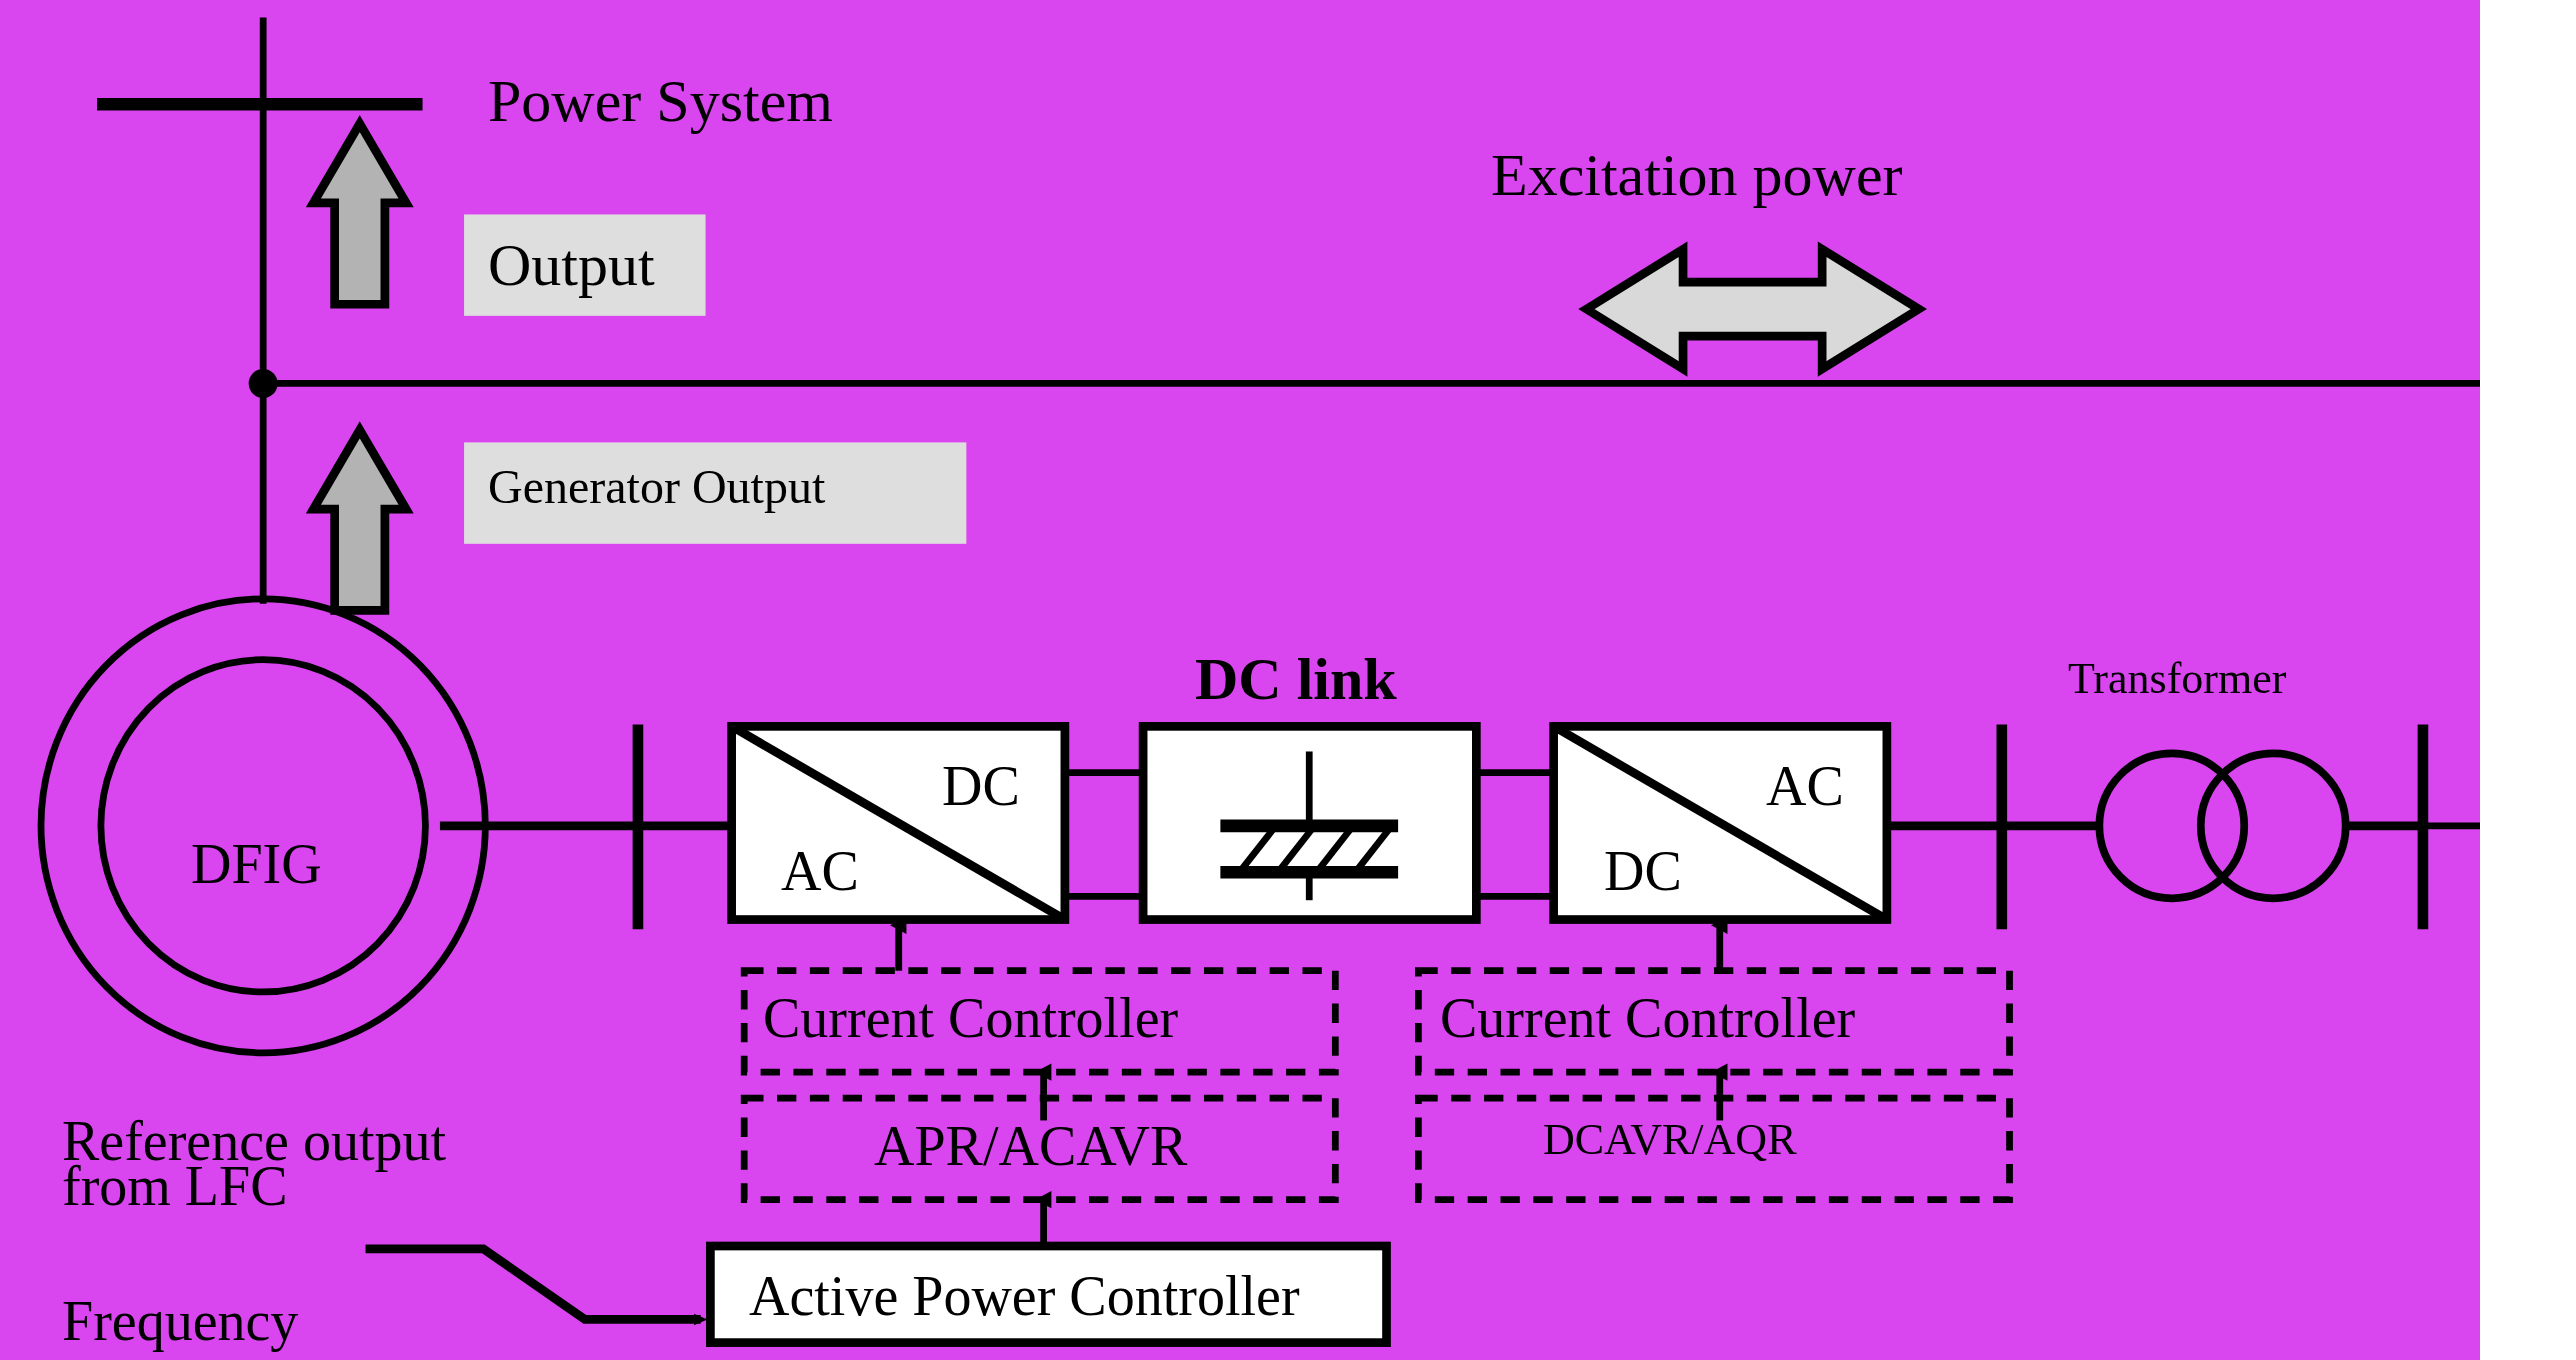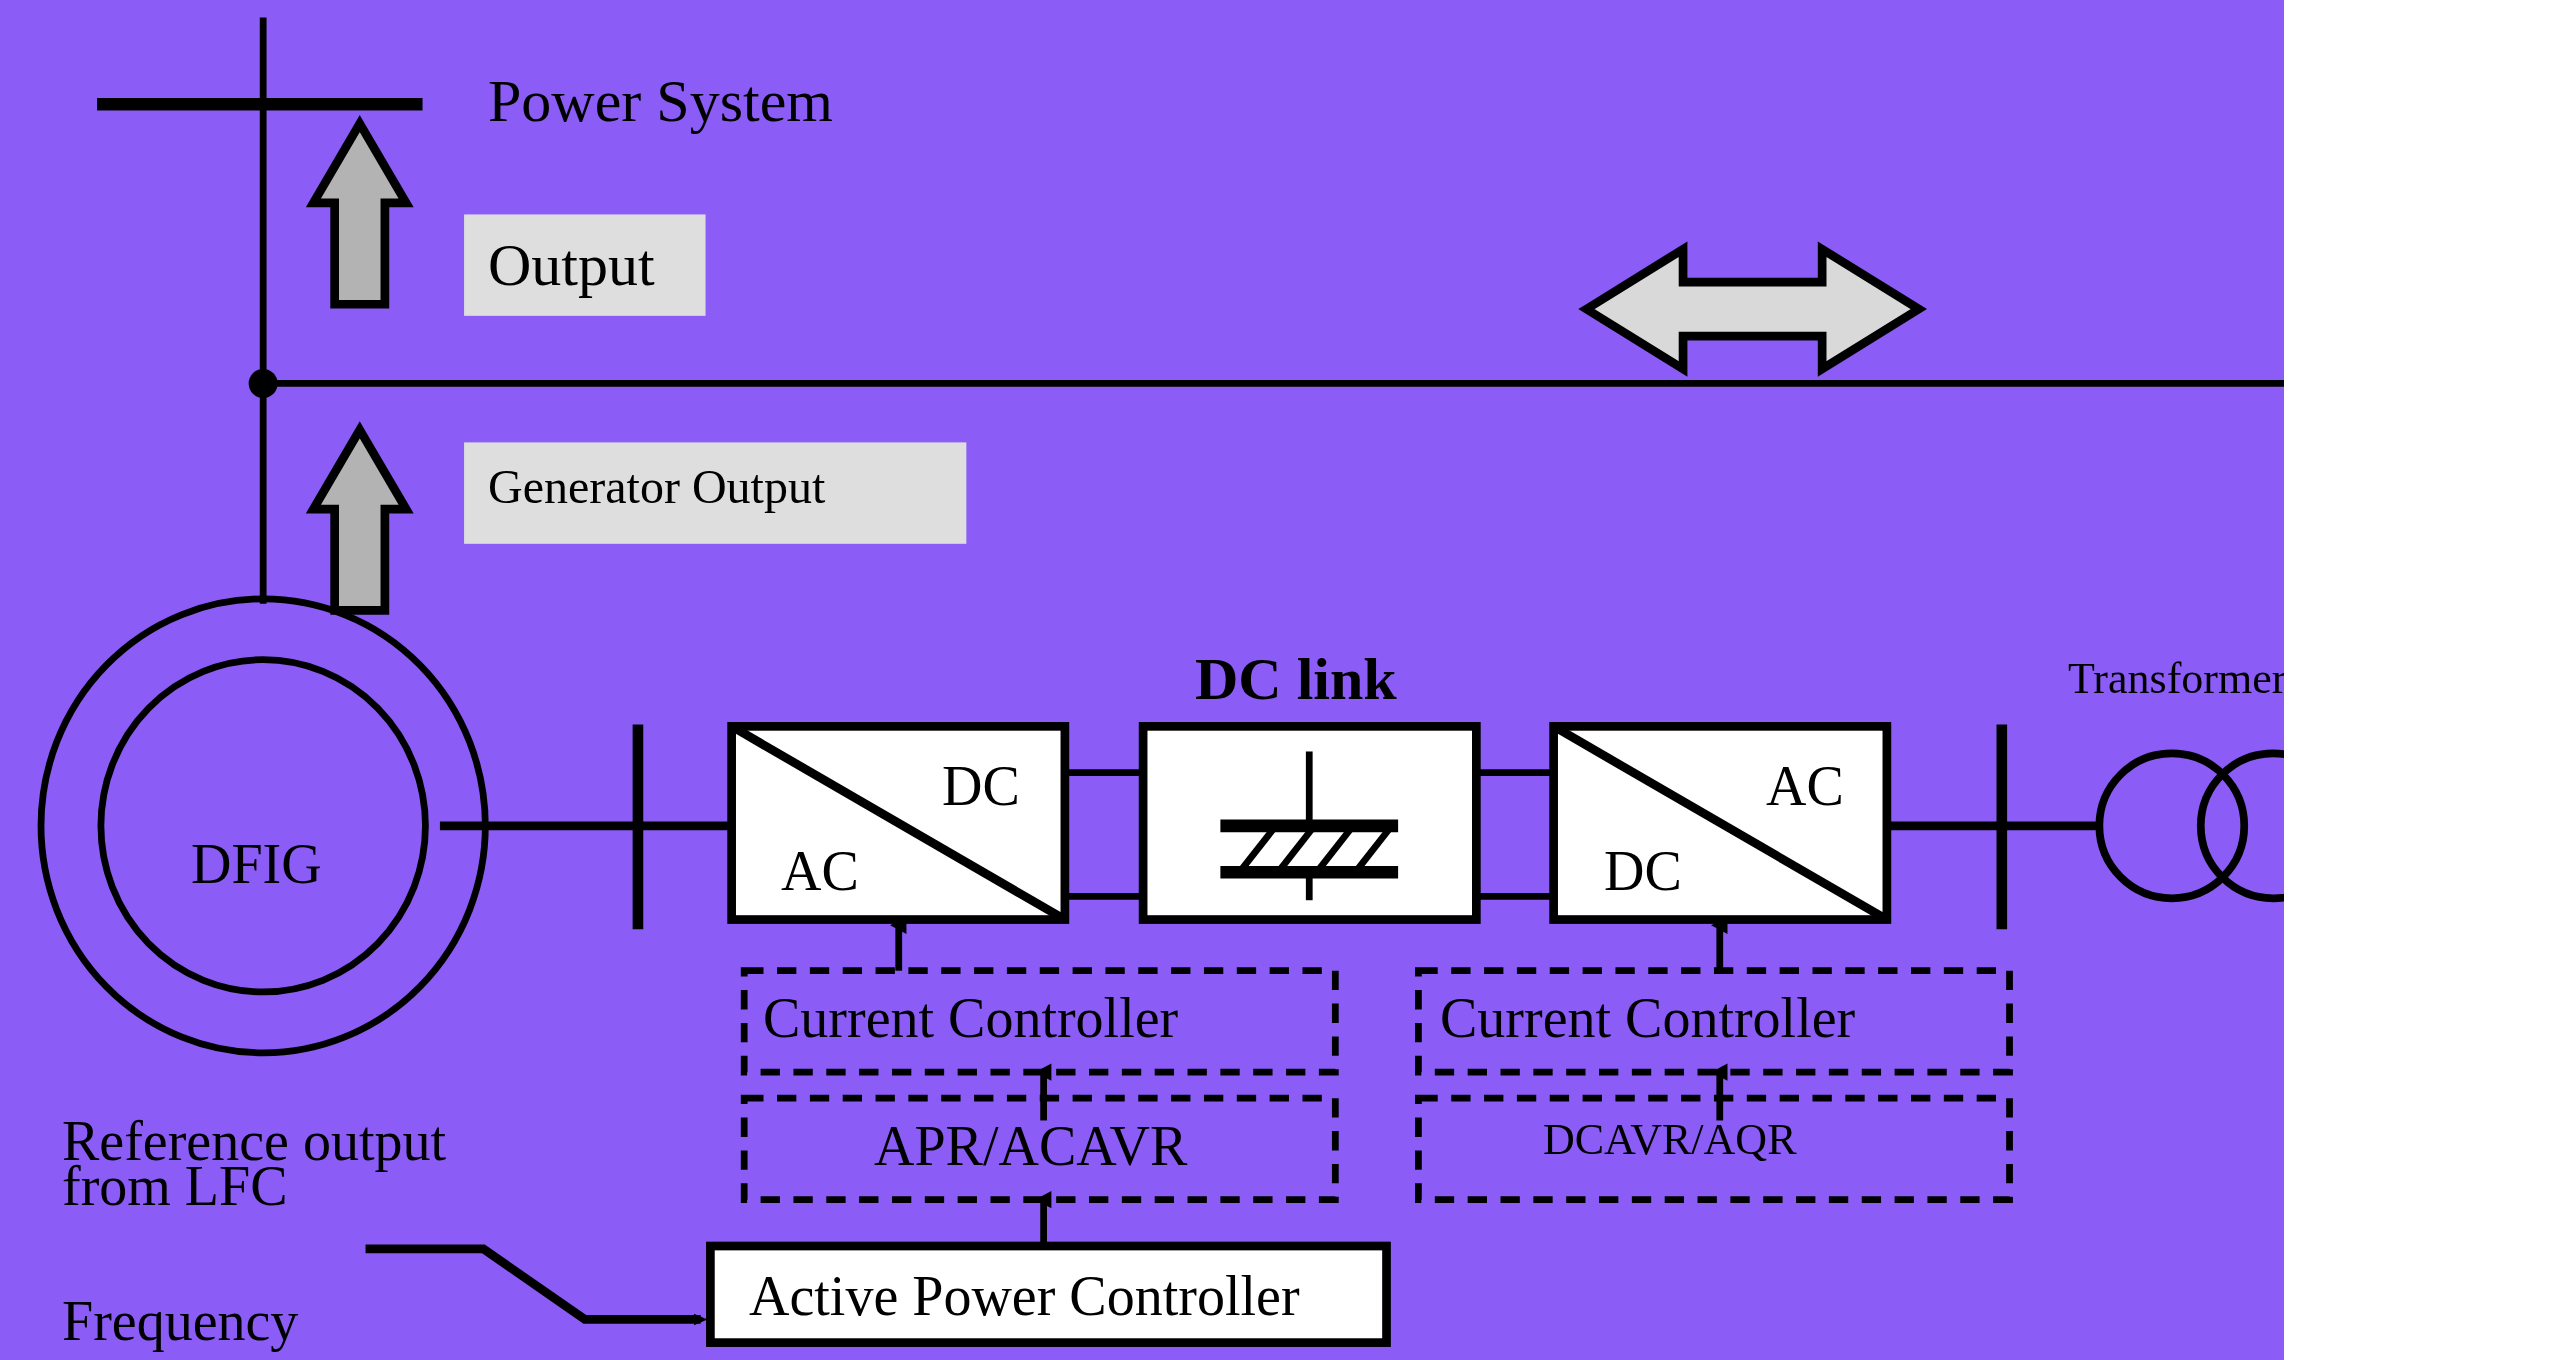--- a/index.html
+++ b/index.html
@@ -2,23 +2,23 @@
 <html><head>
 <meta charset="utf-8">
 <style>
   html,body{margin:0;padding:0;background:#ffffff;}
   body{
     font-family:"Liberation Serif","DejaVu Serif",serif;
     color:#000000;
   }
   #stage{
     position:relative;
-    width:2284px;
+    width:2480px;
     height:1360px;
-    background:#8b5cf6;
+    background:#d946ef;
     overflow:hidden;
   }
   #svgroot{
     position:absolute;
     left:0;top:0;
     width:2576px;
     height:1360px;
   }
   .lbl{
     position:absolute;
@@ -139,20 +139,21 @@
     <rect x="1468" y="1137" width="612" height="105" fill="none" stroke="#000" stroke-width="7" stroke-dasharray="20 14"></rect>
 
     <rect x="735" y="1290" width="700" height="100" fill="#fff" stroke="#000" stroke-width="9"></rect>
 
     <rect x="480" y="222" width="250" height="105" fill="#dedede"></rect>
     <rect x="480" y="458" width="520" height="105" fill="#dedede"></rect>
   </svg>
 
   <div class="lbl" style="left:488px; top:71px; font-size:60px;">Power System</div>
 
+  <div class="lbl" style="left:1491px; top:145px; font-size:60px;">Excitation power</div>
 
   <div class="lbl" style="left:488px; top:235px; font-size:60px;">Output</div>
 
   <div class="lbl" style="left:488px; top:463px; font-size:48px;">Generator Output</div>
 
   <div class="lbl" style="left:191px; top:836px; font-size:56px;">DFIG</div>
 
   <div class="lbl" style="left:942px; top:758px; font-size:56px;">DC</div>
 
   <div class="lbl" style="left:781px; top:843px; font-size:56px;">AC</div>

